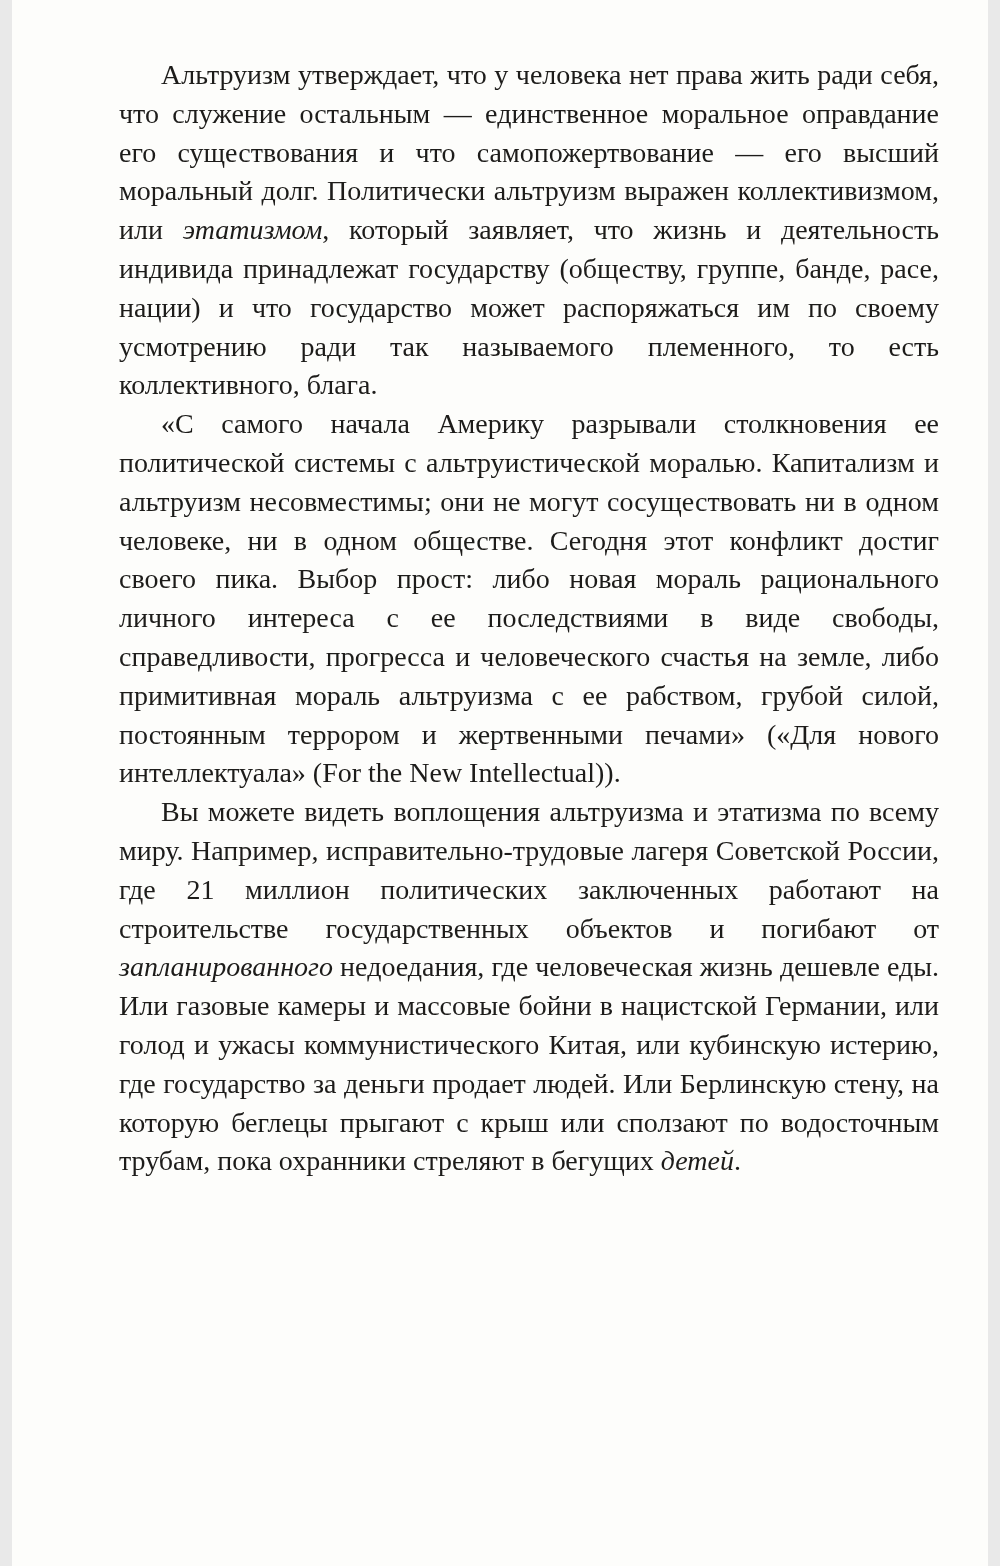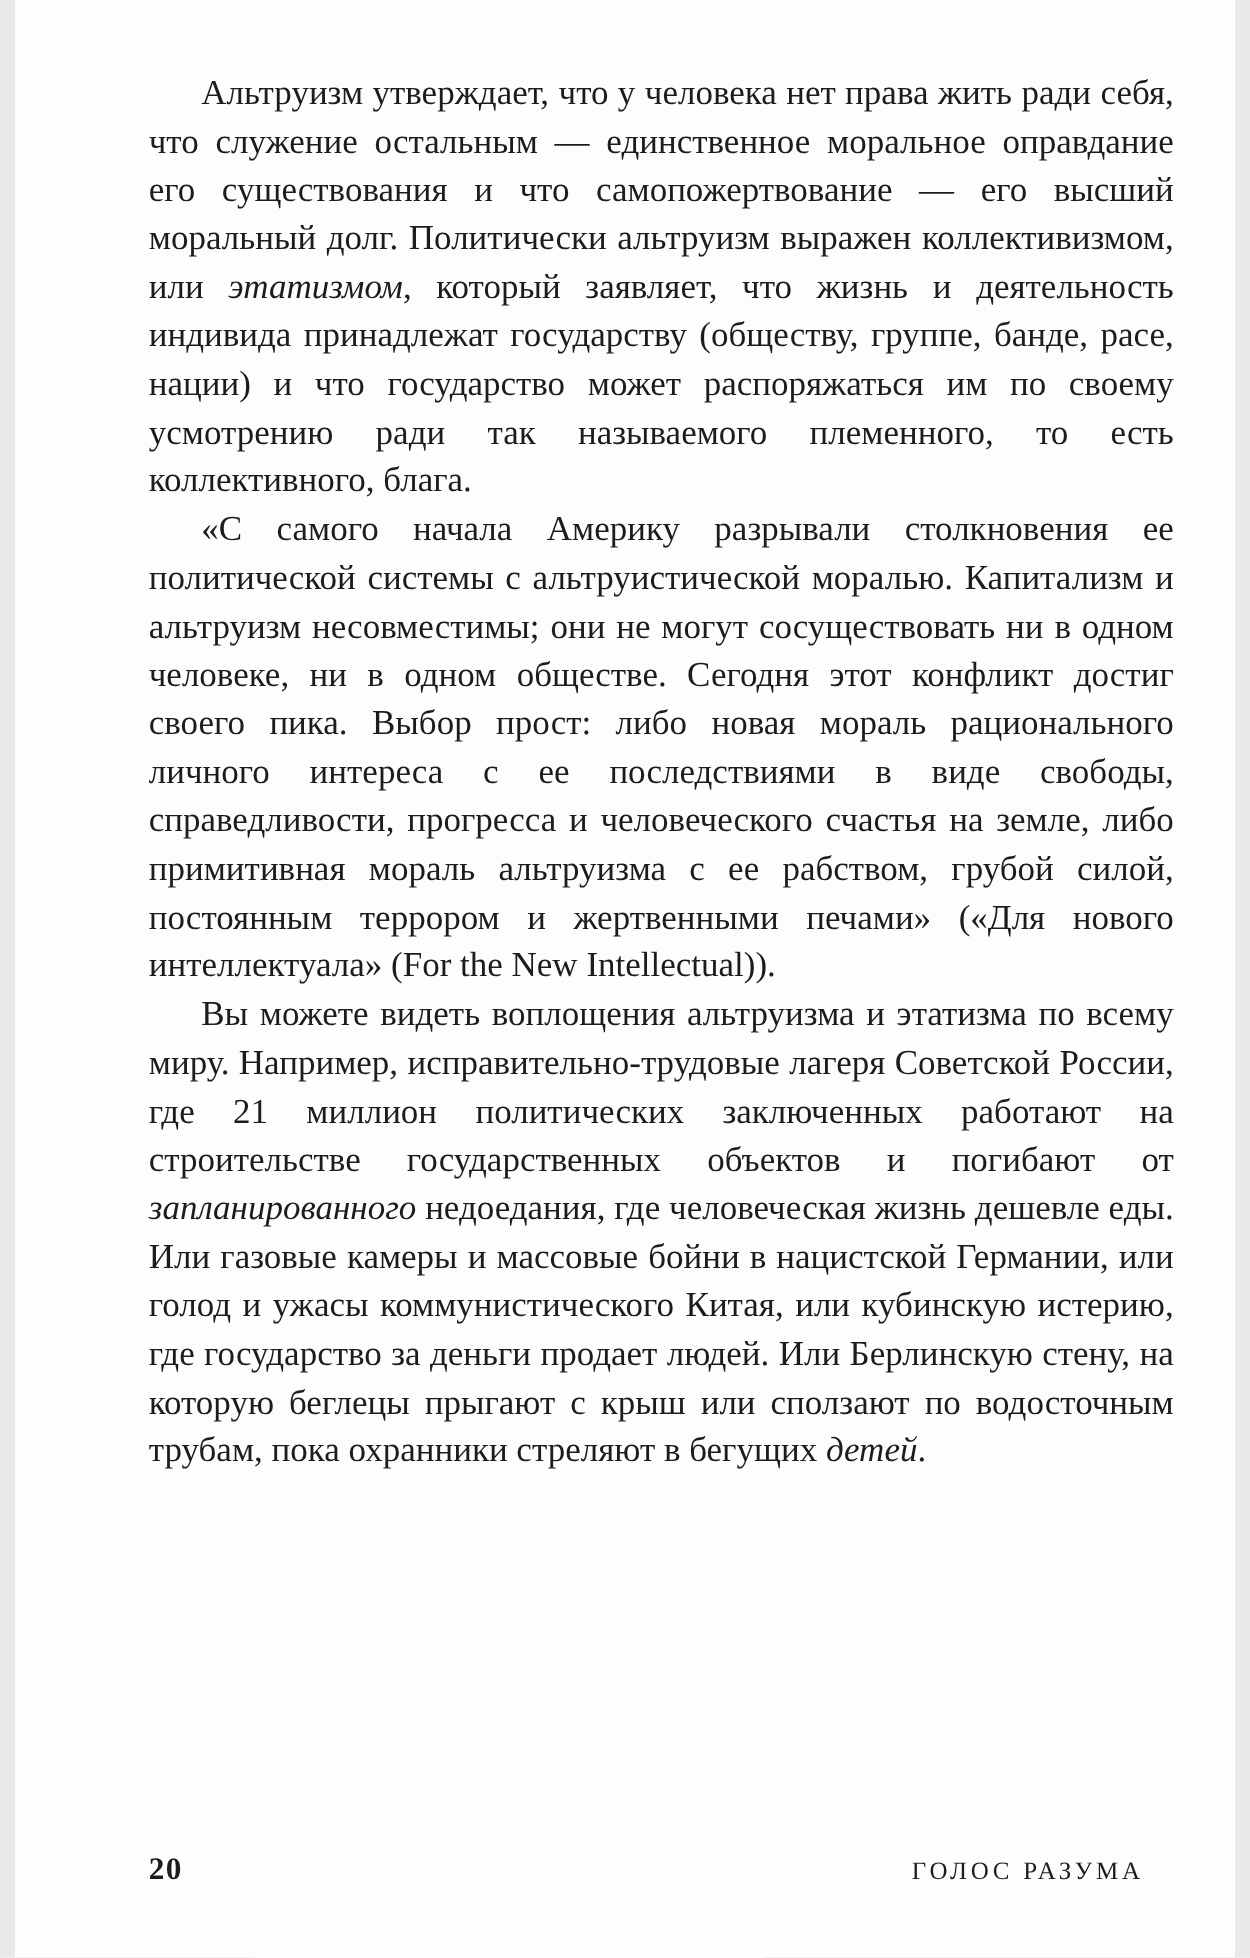--- a/index.html
+++ b/index.html
@@ -62,17 +62,13 @@
 </style>
 </head>
 <body>
 
 <div class="page" style="background: rgb(253, 253, 251); color: rgb(29, 28, 26);">
   <div class="text-block">
       <p><span>Альтруизм утверждает, что у человека нет права жить ради себя, что служение остальным — единственное моральное оправдание его существования и что самопожертвование — его высший моральный долг. Политически альтруизм выражен коллективизмом, или </span><em>этатизмом</em><span>, который заявляет, что жизнь и деятельность индивида принадлежат государству (обществу, группе, банде, расе, нации) и что государство может распоряжаться им по своему усмотрению ради так называемого племенного, то есть коллективного, блага.</span></p>
       <p><span>«С самого начала Америку разрывали столкновения ее политической системы с альтруистической моралью. Капитализм и альтруизм несовместимы; они не могут сосуществовать ни в одном человеке, ни в одном обществе. Сегодня этот конфликт достиг своего пика. Выбор прост: либо новая мораль рационального личного интереса с ее последствиями в виде свободы, справедливости, прогресса и человеческого счастья на земле, либо примитивная мораль альтруизма с ее рабством, грубой силой, постоянным террором и жертвенными печами» («Для нового интеллектуала» (For the New Intellectual)).</span></p>
       <p><span>Вы можете видеть воплощения альтруизма и этатизма по всему миру. Например, исправительно-трудовые лагеря Советской России, где 21 миллион политических заключенных работают на строительстве государственных объектов и погибают от </span><em>запланированного</em><span> недоедания, где человеческая жизнь дешевле еды. Или газовые камеры и массовые бойни в нацистской Германии, или голод и ужасы коммунистического Китая, или кубинскую истерию, где государство за деньги продает людей. Или Берлинскую стену, на которую беглецы прыгают с крыш или сползают по водосточным трубам, пока охранники стреляют в бегущих </span><em>детей</em><span>.</span></p>
     </div>
-  <div class="footer">
-    <span class="pagenum">20</span>
-    <span class="running">ГОЛОС РАЗУМА</span>
-  </div>
 </div>
 
 </body></html>

